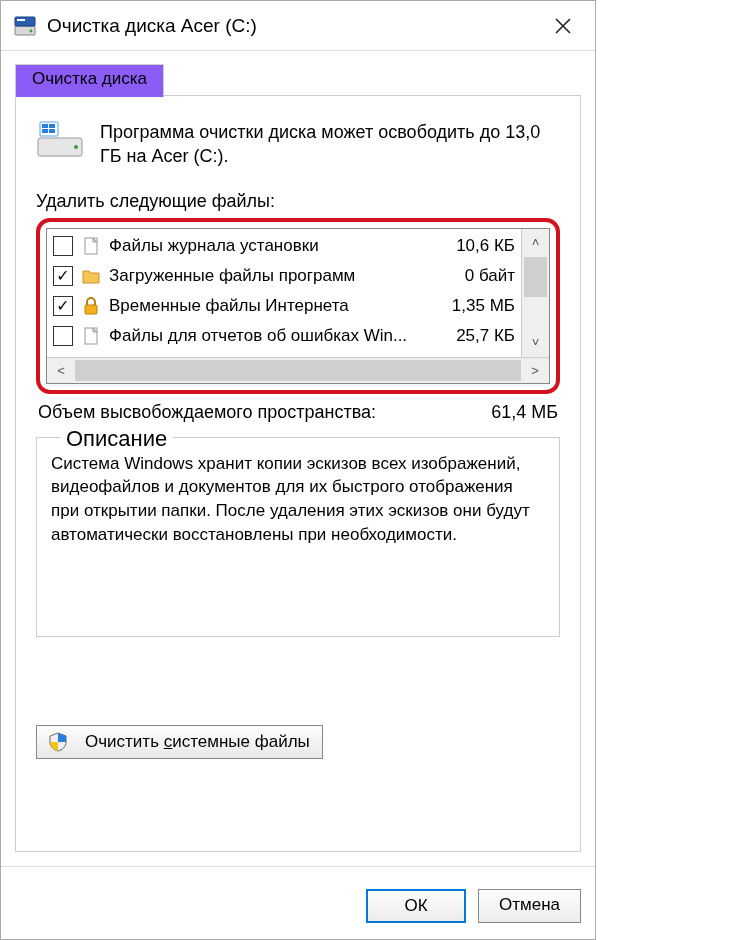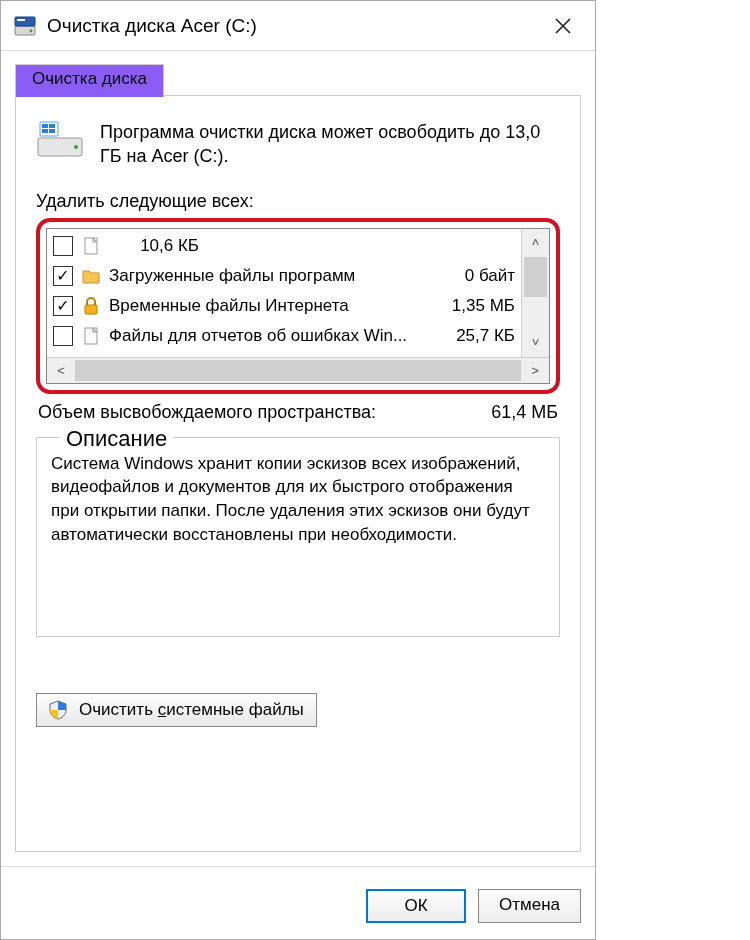--- a/index.html
+++ b/index.html
@@ -147,26 +147,27 @@
     position: absolute;
     top: -12px; left: 23px;
     background: #fff;
     padding: 0 6px;
     font-size: 22px;
   }
   .desc-text { font-size: 17px; line-height: 1.4; }
   .sysbtn {
     display: inline-flex;
     align-items: center;
-    gap: 12px;
+    gap: 18px;
     border: 1px solid #888;
     background: linear-gradient(#fdfdfd,#e8e8e8);
     padding: 6px 12px;
     font-size: 17px;
     cursor: default;
+    margin-top: 32px;
   }
   .sysbtn .shield { width:18px; height:20px; }
   .footer {
     display: flex;
     justify-content: flex-end;
     gap: 12px;
     padding: 14px 14px 16px 14px;
     border-top: 1px solid #ddd;
   }
   .btn {
@@ -217,35 +218,36 @@
             <rect x="4" y="2" width="18" height="14" rx="1" fill="#fff" stroke="#55a0e8"></rect>
             <rect x="6" y="4" width="6" height="4" fill="#2a7de1"></rect>
             <rect x="6" y="9" width="6" height="4" fill="#2a7de1"></rect>
             <rect x="13" y="4" width="6" height="4" fill="#2a7de1"></rect>
             <rect x="13" y="9" width="6" height="4" fill="#2a7de1"></rect>
           </svg>
         </span>
         <div class="info-text">Программа очистки диска может освободить до 13,0 ГБ на Acer (C:).</div>
       </div>
 
-      <div class="label">Удалить следующие всех:</div>
+      <div class="label">Удалить следующие файлы:</div>
 
       <div class="filelist-wrap">
         <div class="filelist">
           <div class="filelist-body">
             <div class="file-rows">
 
               <div class="file-row">
                 <span class="chk"></span>
                 <span class="row-icon">
                   <svg viewBox="0 0 20 20">
                       <rect x="4" y="2" width="12" height="16" fill="#fff" stroke="#999"></rect>
                       <path d="M12 2 L16 6 L12 6 Z" fill="#ddd" stroke="#999"></path>
                     </svg>
                 </span>
+                <span class="row-label">Файлы журнала установки</span>
                 <span class="row-size">10,6 КБ</span>
               </div>
 
               <div class="file-row">
                 <span class="chk">✓</span>
                 <span class="row-icon">
                   <svg viewBox="0 0 20 20">
                       <path d="M2 5 h6 l2 2 h8 v10 h-16 z" fill="#f5c452" stroke="#c8962a"></path>
                     </svg>
                 </span>

